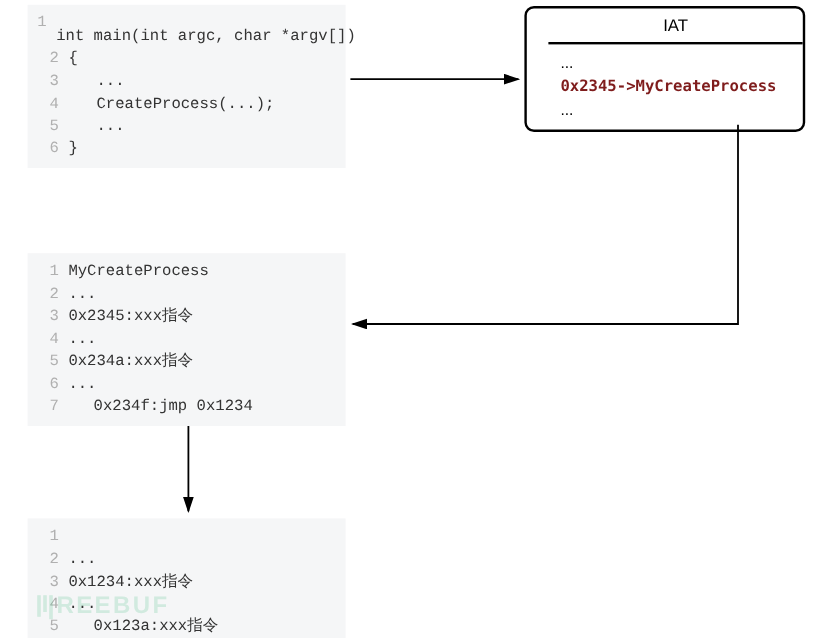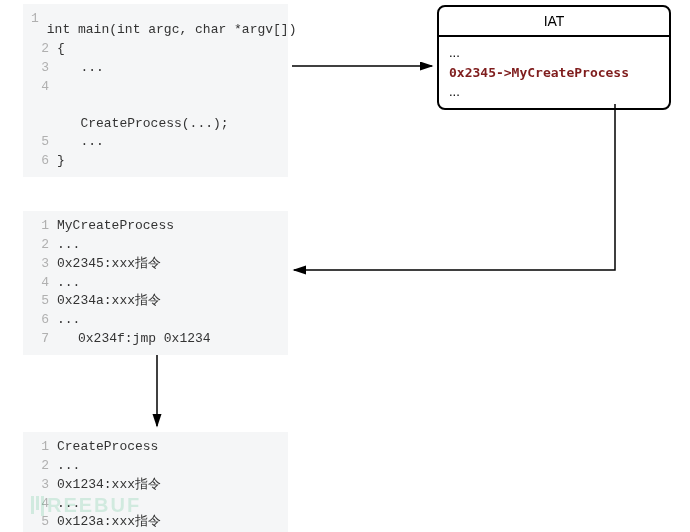--- a/index.html
+++ b/index.html
@@ -27,20 +27,21 @@
     margin-right: 8px;
     user-select: none;
   }
   .iat-box {
     position: absolute;
     border: 2px solid #000;
     border-radius: 8px;
     width: 234px;
     overflow: hidden;
     background: #fff;
+    padding-left: 18px;
   }
   .iat-title {
     text-align: center;
     font-family: Arial, sans-serif;
     font-size: 14px;
     padding: 6px 0;
     border-bottom: 2px solid #000;
   }
   .iat-body {
     padding: 6px 10px;
@@ -81,21 +82,21 @@
     <div class="line">
       <span class="ln">2</span>
       <span style="white-space: pre;">{</span>
     </div>
     <div class="line">
       <span class="ln">3</span>
       <span style="white-space: pre;">   ...</span>
     </div>
     <div class="line">
       <span class="ln">4</span>
-      <span style="white-space: pre; margin-top: 37px;">   CreateProcess(...);</span>
+      <span style="white-space: pre;">   CreateProcess(...);</span>
     </div>
     <div class="line">
       <span class="ln">5</span>
       <span style="white-space: pre;">   ...</span>
     </div>
     <div class="line">
       <span class="ln">6</span>
       <span style="white-space: pre;">}</span>
     </div>
   </div>
@@ -136,37 +137,36 @@
     </div>
     <div class="line">
       <span class="ln">7</span>
       <span style="white-space: pre; margin-left: 21px;">0x234f:jmp 0x1234</span>
     </div>
   </div>
 
 <div class="codebox" id="cb3" style="left:23px; top:432px; width:265px;">
     <div class="line">
       <span class="ln">1</span>
-      <span style="white-space: pre;">CreateProcess</span>
     </div>
     <div class="line">
       <span class="ln">2</span>
       <span style="white-space: pre;">...</span>
     </div>
     <div class="line">
       <span class="ln">3</span>
       <span style="white-space: pre;">0x1234:xxx指令</span>
     </div>
     <div class="line">
       <span class="ln">4</span>
       <span style="white-space: pre;">...</span>
     </div>
     <div class="line">
       <span class="ln">5</span>
-      <span style="white-space: pre;">0x123a:xxx指令</span>
+      <span style="white-space: pre; margin-left: 21px;">0x123a:xxx指令</span>
     </div>
   </div>
 
 <svg class="arrows">
   <defs>
     <marker id="ah" markerWidth="10" markerHeight="10" refX="8" refY="3" orient="auto">
       <path d="M0,0 L9,3 L0,6 Z" fill="#000"></path>
     </marker>
   </defs>
 

